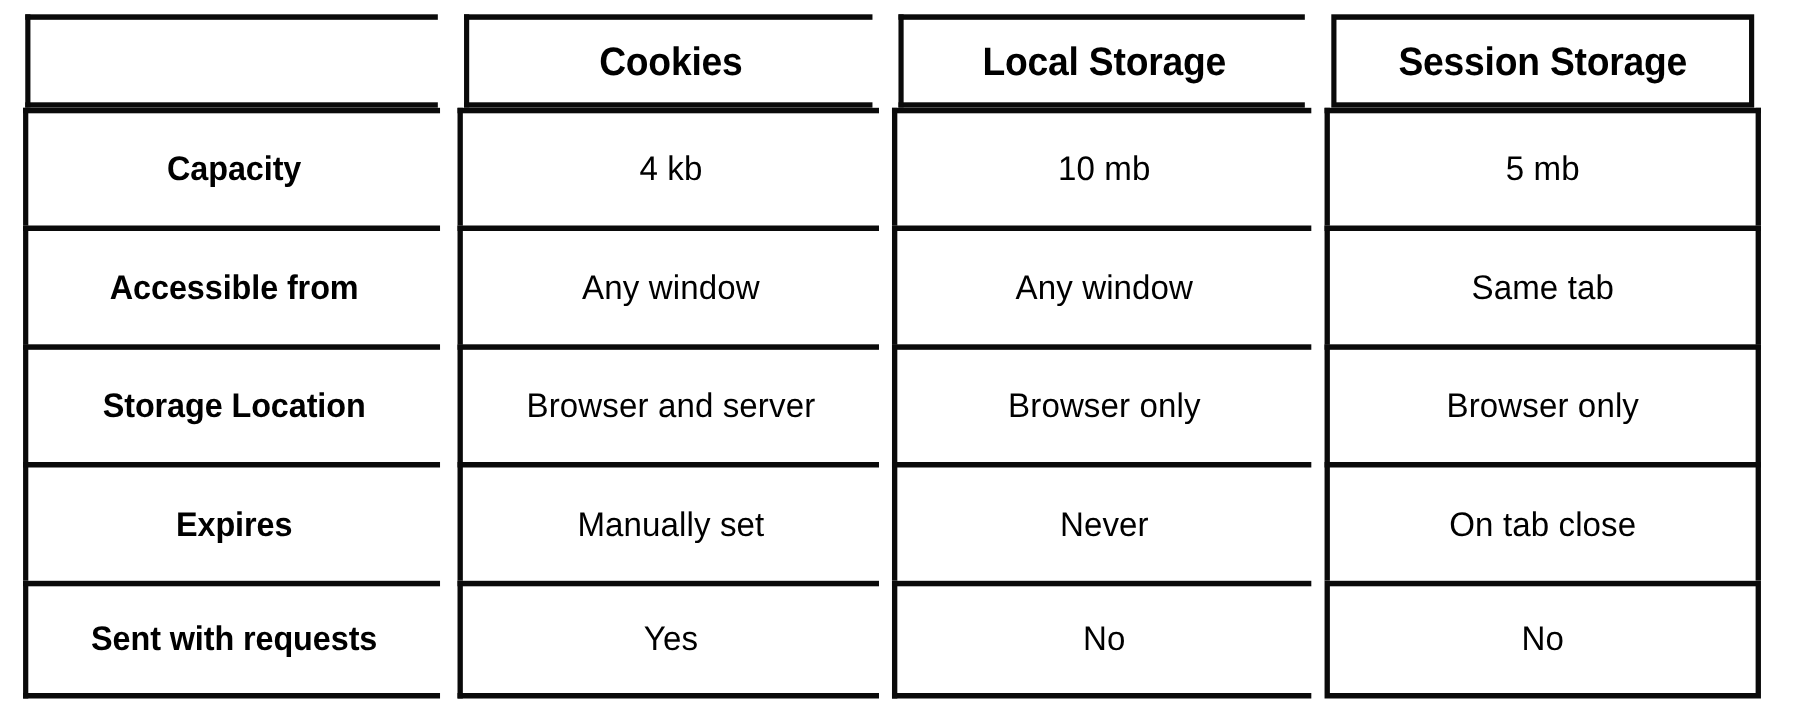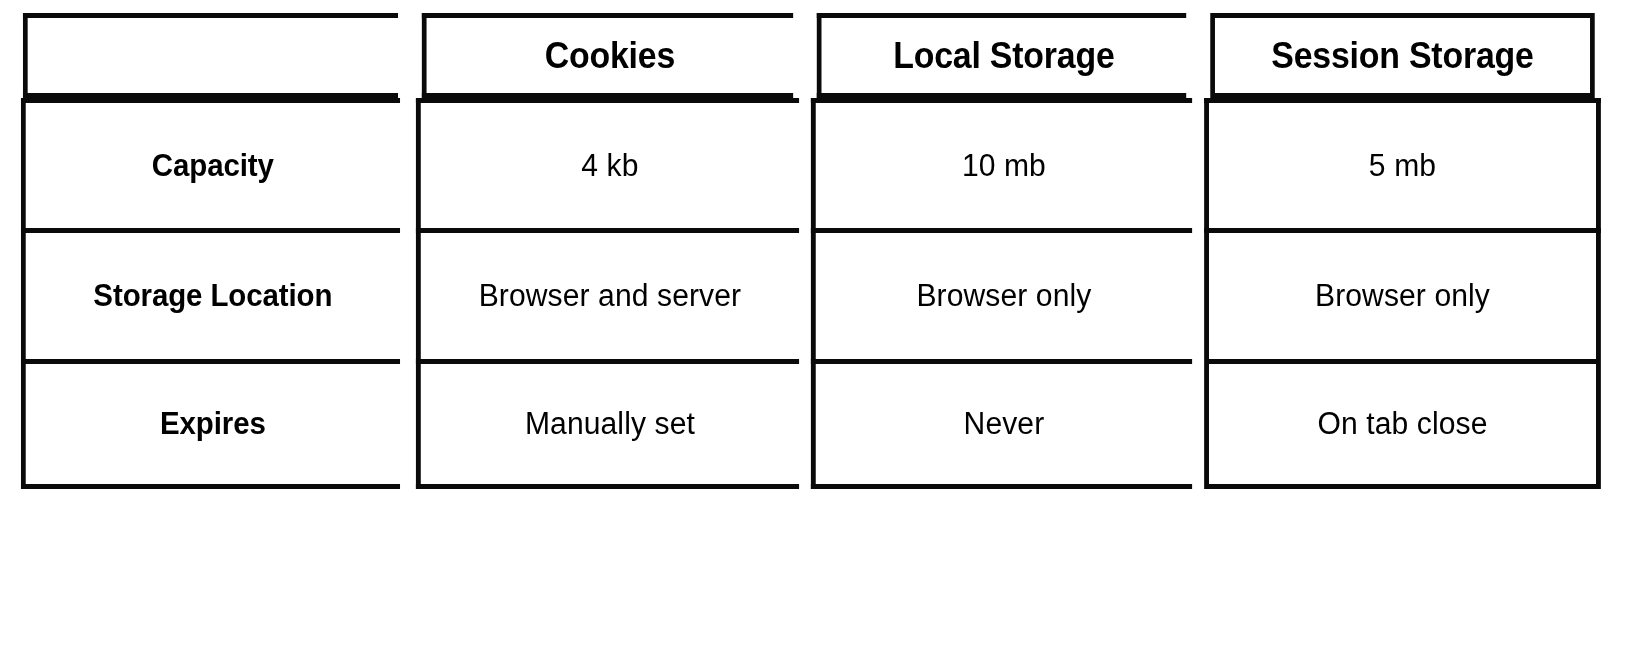--- a/index.html
+++ b/index.html
@@ -24,21 +24,21 @@
     background: #ffffff;
     box-sizing: border-box;
   }
 
   
   .cmp-table {
     position: absolute;
     left: 11px;
     top: 13px;
     width: 1596px;
-    height: 476px;
+    height: 622px;
     border-collapse: separate;
     border-spacing: 0;
     table-layout: fixed;
     background: #ffffff;
   }
 
   .cmp-table col.c-label  { width: 399px; }
   .cmp-table col.c-cookie { width: 395px; }
   .cmp-table col.c-local  { width: 393px; }
   .cmp-table col.c-sess   { width: 409px; }
@@ -145,20 +145,34 @@
         </td>
         <td class="data-cell">
           <span class="cell-text">10 mb</span>
         </td>
         <td class="data-cell">
           <span class="cell-text">5 mb</span>
         </td>
       </tr>
 
 
+      <tr>
+        <th class="row-label">
+          <span class="cell-text">Accessible from</span>
+        </th>
+        <td class="data-cell">
+          <span class="cell-text">Any window</span>
+        </td>
+        <td class="data-cell">
+          <span class="cell-text">Any window</span>
+        </td>
+        <td class="data-cell">
+          <span class="cell-text">Same tab</span>
+        </td>
+      </tr>
 
       <tr>
         <th class="row-label">
           <span class="cell-text">Storage Location</span>
         </th>
         <td class="data-cell">
           <span class="cell-text">Browser and server</span>
         </td>
         <td class="data-cell">
           <span class="cell-text">Browser only</span>
@@ -176,17 +190,31 @@
           <span class="cell-text">Manually set</span>
         </td>
         <td class="data-cell">
           <span class="cell-text">Never</span>
         </td>
         <td class="data-cell">
           <span class="cell-text">On tab close</span>
         </td>
       </tr>
 
+      <tr>
+        <th class="row-label">
+          <span class="cell-text">Sent with requests</span>
+        </th>
+        <td class="data-cell">
+          <span class="cell-text">Yes</span>
+        </td>
+        <td class="data-cell">
+          <span class="cell-text">No</span>
+        </td>
+        <td class="data-cell">
+          <span class="cell-text">No</span>
+        </td>
+      </tr>
 
     </tbody>
   </table>
 
 </div>
 
 </body></html>

